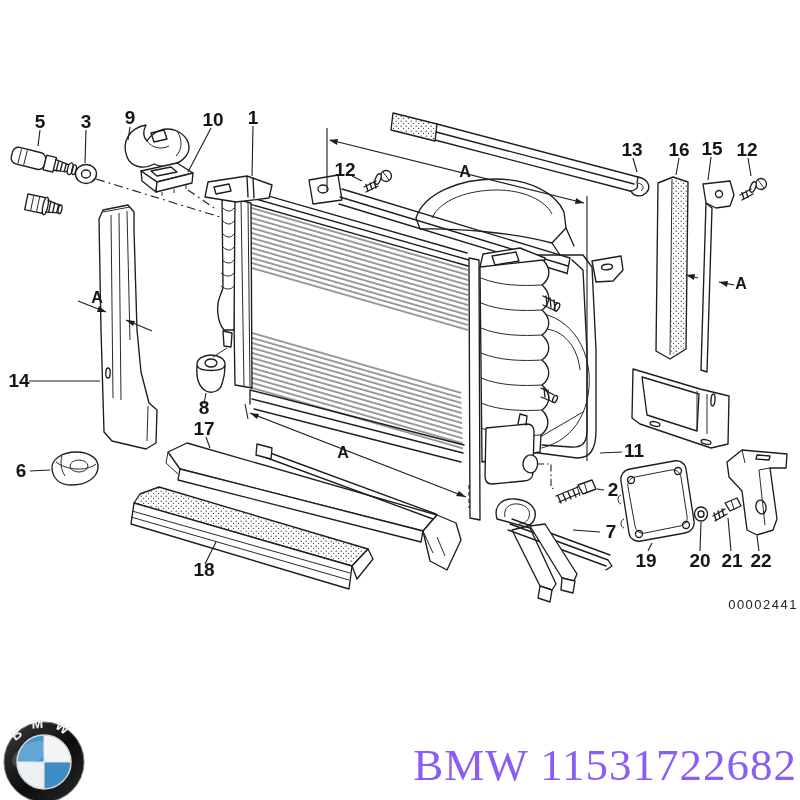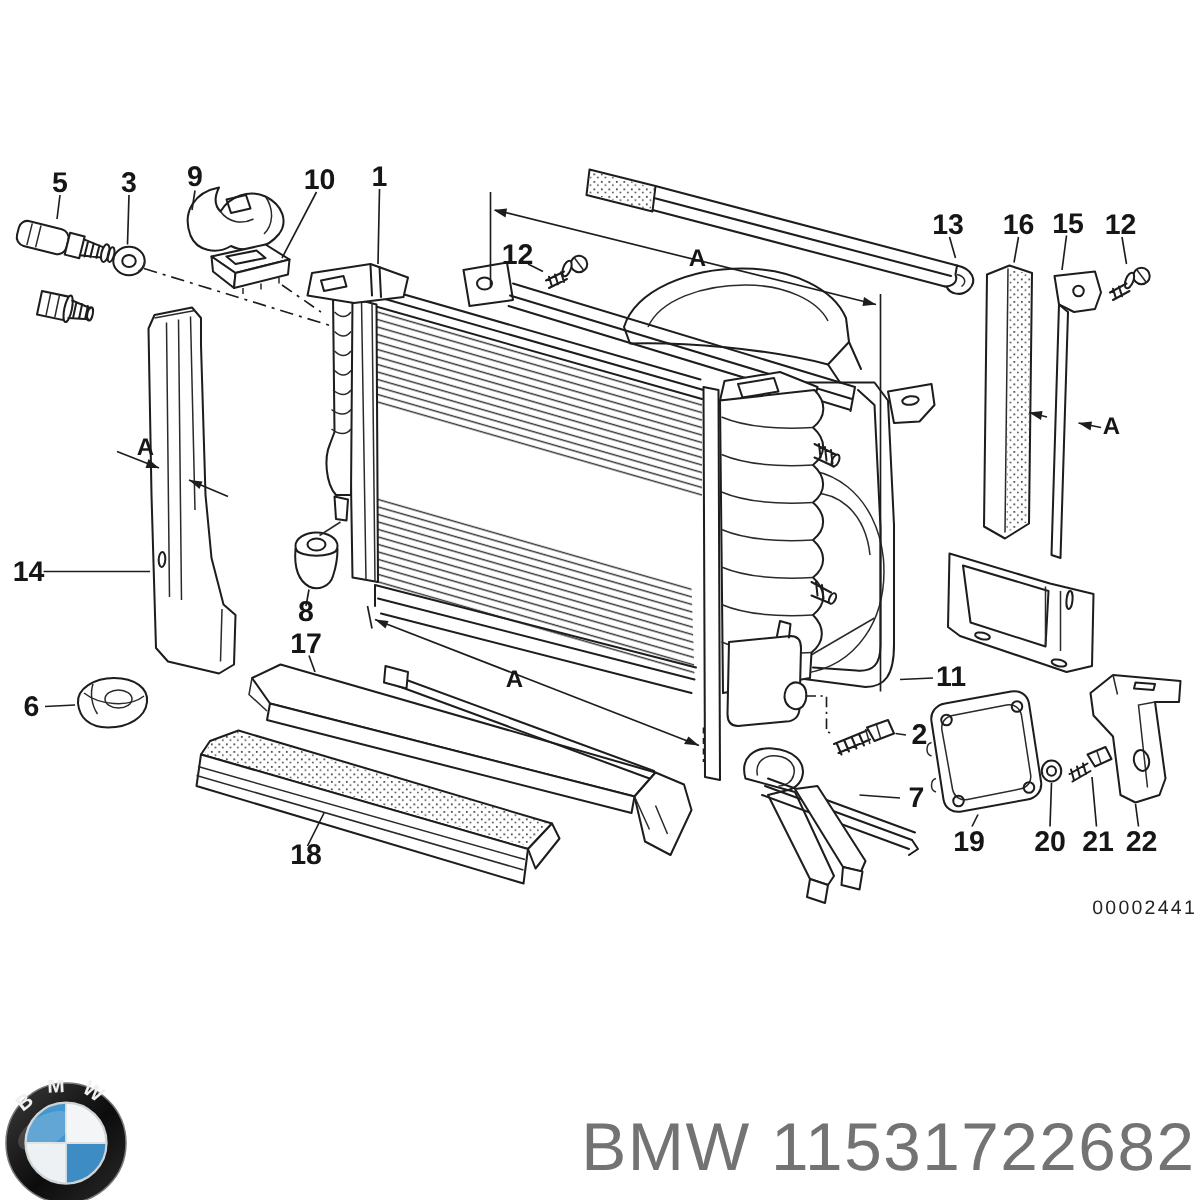--- a/index.html
+++ b/index.html
@@ -9,21 +9,21 @@
   .callout{font-family:"Liberation Sans", sans-serif;font-weight:bold;font-size:19px;fill:#161616;}
   .dimletter{font-family:"Liberation Sans", sans-serif;font-weight:bold;font-size:16px;fill:#161616;}
   .drawnum{font-family:"Liberation Sans", sans-serif;font-size:13px;letter-spacing:1.5px;fill:#222;}
   .ln{stroke:#1d1d1d;stroke-width:1.35;fill:none;stroke-linecap:round;stroke-linejoin:round;}
   .lnf{stroke:#1d1d1d;stroke-width:1.35;fill:#ffffff;stroke-linejoin:round;}
   .thin{stroke:#2a2a2a;stroke-width:1;fill:none;}
   .leader{stroke:#1d1d1d;stroke-width:1.1;fill:none;}
   .dim{stroke:#1d1d1d;stroke-width:1.1;fill:none;}
   .arrow{fill:#1d1d1d;stroke:none;}
   .footer-partnumber{position:absolute;top:739px;right:3px;font-size:45px;letter-spacing:1px;
-        color:#737373;font-family:Liberation Sans, sans-serif;white-space:nowrap;}
+        color:#8b5cf6;font-family:Liberation Serif, serif;white-space:nowrap;}
   .logo{position:absolute;left:2px;top:720px;width:84px;height:84px;}
 </style>
 </head>
 <body>
 
 <div class="page">
 
 <svg class="diagram-svg" width="800" height="690" viewBox="0 0 800 690">
   <defs>
     <pattern id="fins" width="12" height="4.8" patternUnits="userSpaceOnUse" patternTransform="rotate(16)">

